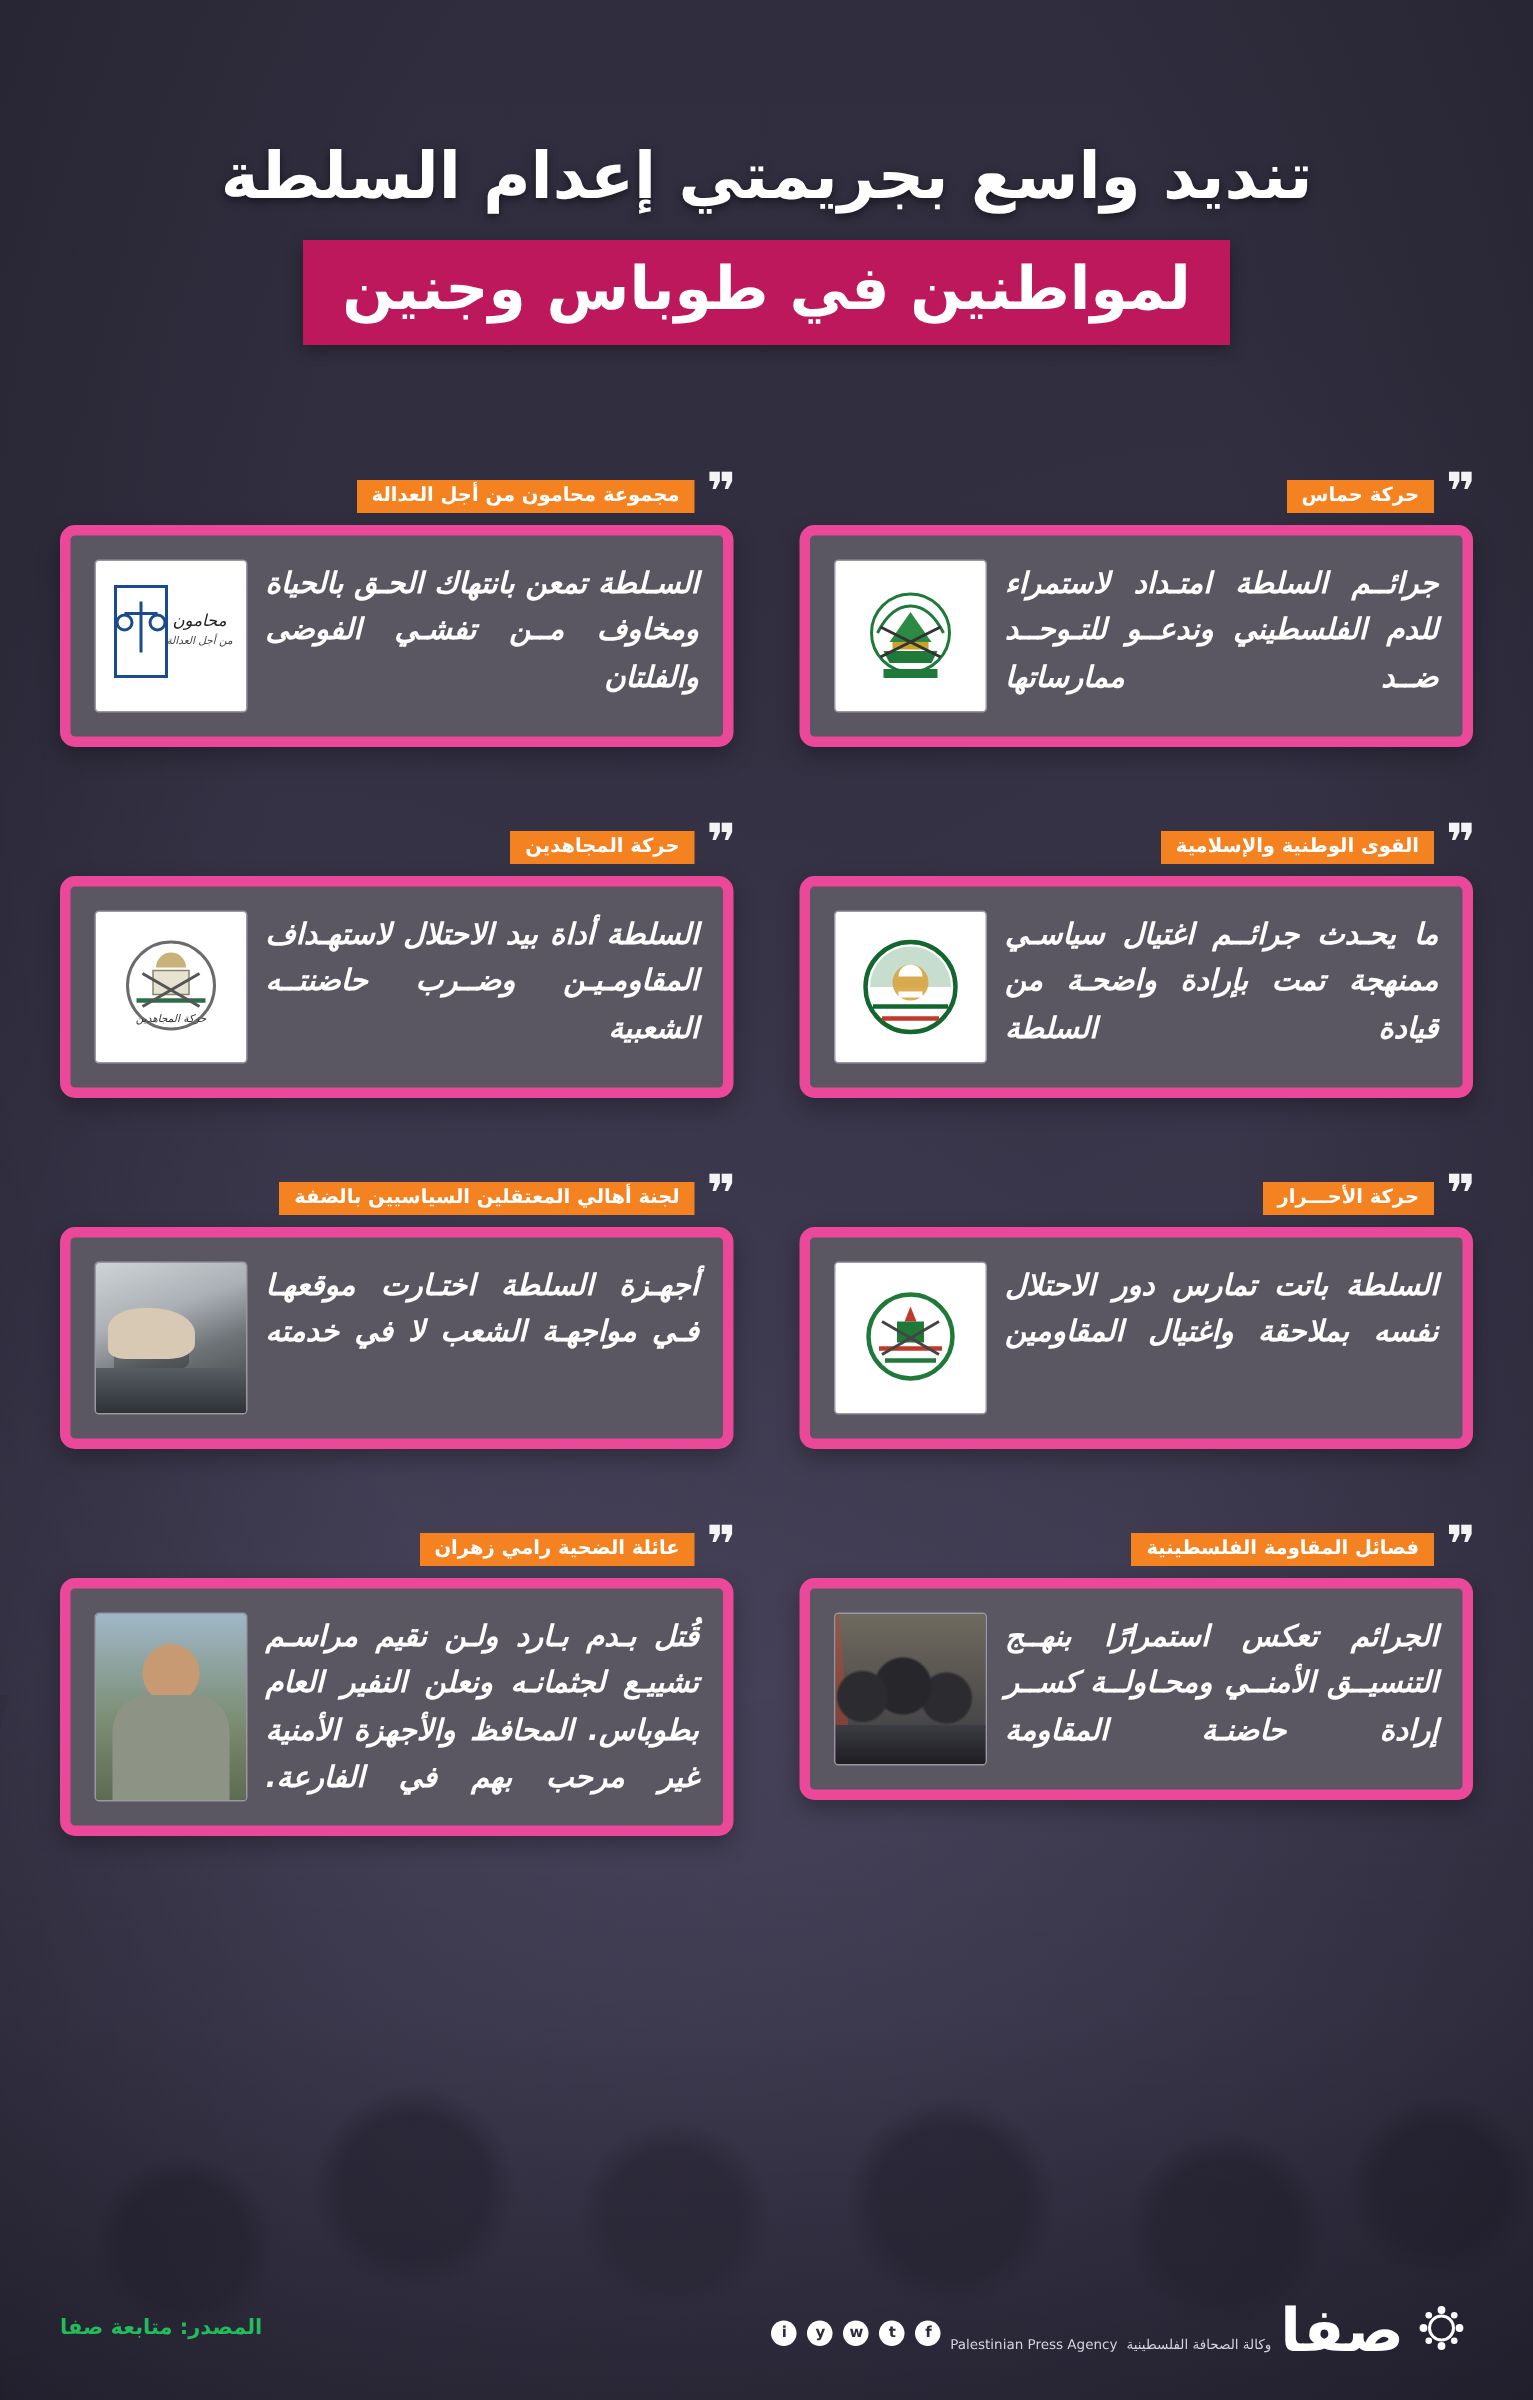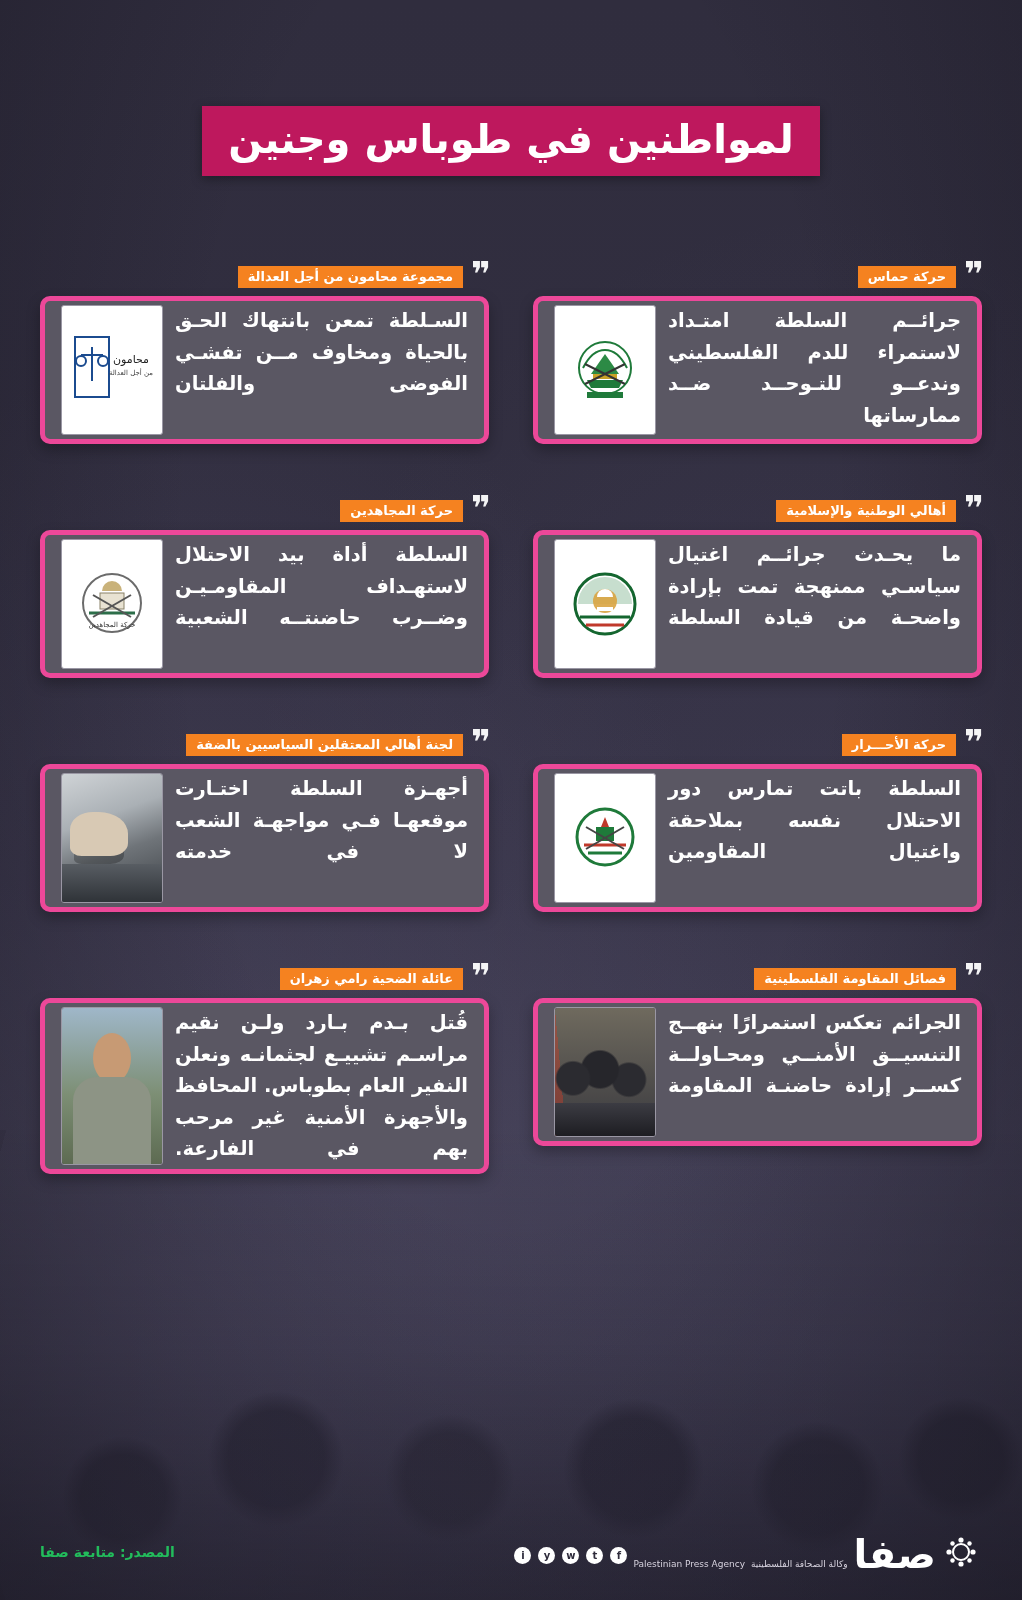--- a/index.html
+++ b/index.html
@@ -103,25 +103,26 @@
     letter-spacing: -2px;
     opacity: .95;
     transform: translateY(-2px);
   }
 
   .card-body {
     display: flex;
     align-items: stretch;
     gap: 12px;
     background: #5a5763;
-    border: 5px solid #ec4899;
+    border: 7px solid #ec4899;
     border-radius: 10px;
-    padding: 4px 16px;
+    padding: 16px 16px;
     box-shadow: 0 6px 14px rgba(0,0,0,.28);
     min-height: 148px;
+    font-style: italic;
   }
   .quote-text {
     flex: 1;
     color: #ffffff;
     font-size: 19.5px;
     font-weight: bold;
     line-height: 1.62;
     text-align: justify;
     text-align-last: justify;
   }
@@ -205,20 +206,21 @@
   }
 </style>
 </head>
 <body>
 
 <div class="bg-base"></div>
 <div class="bg-crowd"></div>
 <div class="bg-vignette"></div>
 
 <div class="header">
+  <div class="title-line1">تنديد واسع بجريمتي إعدام السلطة</div>
   <div class="title-line2-wrap">
     <div class="title-line2">لمواطنين في طوباس وجنين</div>
   </div>
 </div>
 
 <div class="grid">
 
   <div class="card">
     <div class="card-head">
       <span class="quote-mark">❞</span>
@@ -258,21 +260,21 @@
           <text x="62" y="36" font-size="11" text-anchor="middle" fill="#222" font-family="DejaVu Sans">محامون</text>
           <text x="62" y="48" font-size="7" text-anchor="middle" fill="#444" font-family="DejaVu Sans">من أجل العدالة</text>
         </svg>
       </div>
     </div>
   </div>
 
   <div class="card">
     <div class="card-head">
       <span class="quote-mark">❞</span>
-      <span class="src-label">أهالي الوطنية والإسلامية</span>
+      <span class="src-label">القوى الوطنية والإسلامية</span>
     </div>
     <div class="card-body">
       <div class="quote-text">ما يحـدث جرائــم اغتيال سياسـي ممنهجة تمت بإرادة واضحـة من قيادة السلطة</div>
       <div class="thumb">
         <svg width="78" height="78" viewBox="0 0 78 78" aria-hidden="true">
           <circle cx="39" cy="39" r="30" fill="#ffffff" stroke="#14662f" stroke-width="3"></circle>
           <path d="M12 39a27 27 0 0 1 54 0z" fill="#1f7a3a" opacity=".25"></path>
           <circle cx="39" cy="36" r="12" fill="#d9a441" opacity=".9"></circle>
           <path d="M31 42 h16 v4 h-16z" fill="#ffffff"></path>
           <path d="M39 24 a8 8 0 0 1 8 8 h-16 a8 8 0 0 1 8 -8z" fill="#ffffff"></path>

